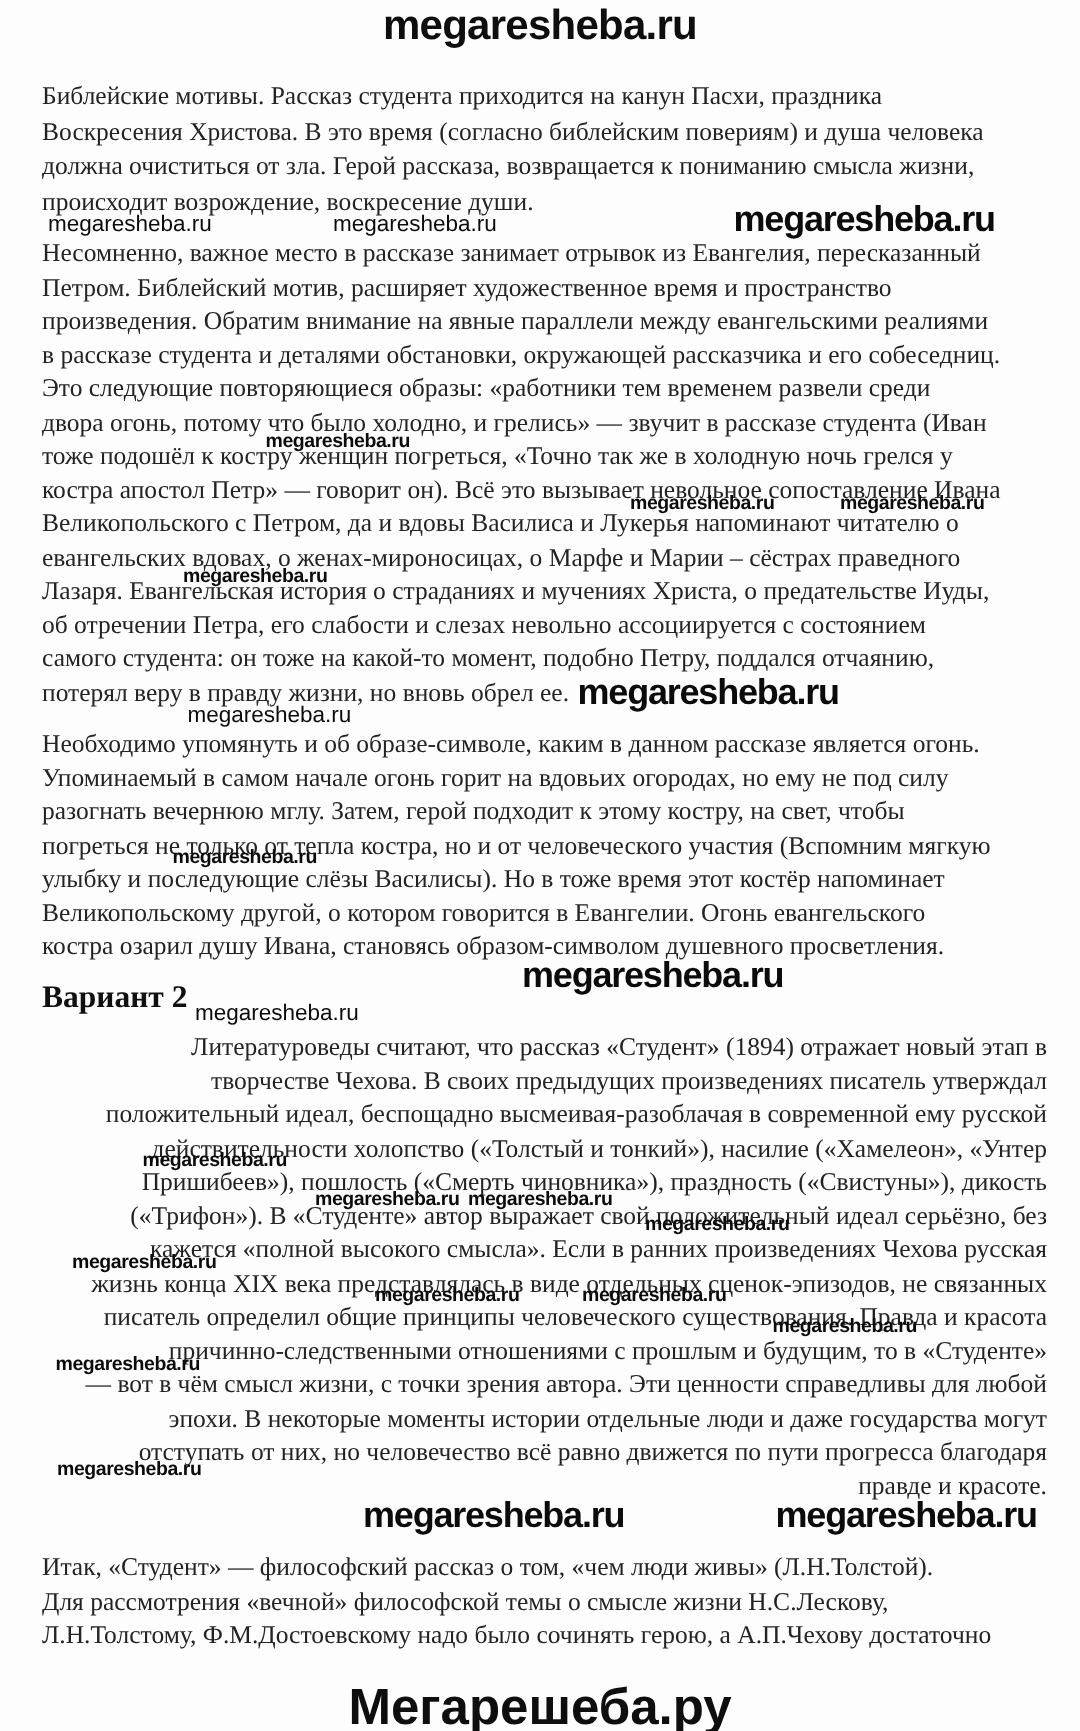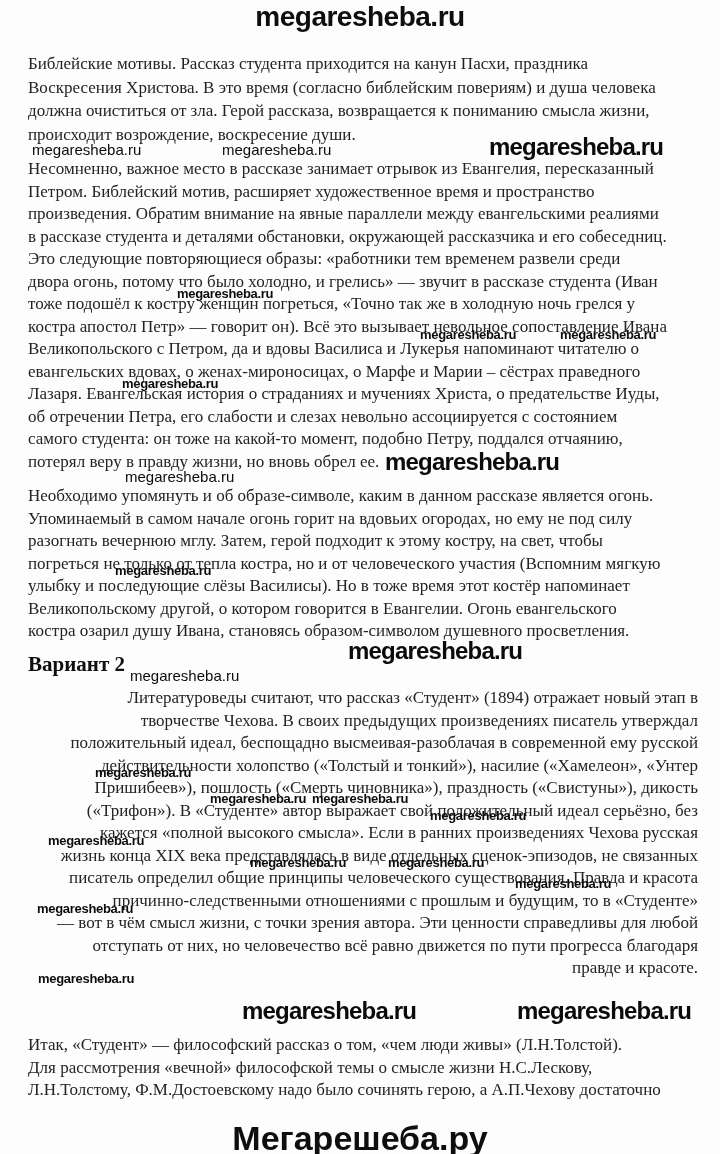--- a/index.html
+++ b/index.html
@@ -117,20 +117,21 @@
       <div class="line">творчестве Чехова. В своих предыдущих произведениях писатель утверждал</div>
       <div class="line">положительный идеал, беспощадно высмеивая-разоблачая в современной ему русской</div>
       <div class="line">действительности холопство («Толстый и тонкий»), насилие («Хамелеон», «Унтер</div>
       <div class="line">Пришибеев»), пошлость («Смерть чиновника»), праздность («Свистуны»), дикость</div>
       <div class="line">(«Трифон»). В «Студенте» автор выражает свой положительный идеал серьёзно, без</div>
       <div class="line">кажется «полной высокого смысла». Если в ранних произведениях Чехова русская</div>
       <div class="line">жизнь конца XIX века представлялась в виде отдельных сценок-эпизодов, не связанных</div>
       <div class="line">писатель определил общие принципы человеческого существования. Правда и красота</div>
       <div class="line">причинно-следственными отношениями с прошлым и будущим, то в «Студенте»</div>
       <div class="line">— вот в чём смысл жизни, с точки зрения автора. Эти ценности справедливы для любой</div>
+      <div class="line">эпохи. В некоторые моменты истории отдельные люди и даже государства могут</div>
       <div class="line">отступать от них, но человечество всё равно движется по пути прогресса благодаря</div>
       <div class="line">правде и красоте.</div>
     </div>
 
   <span class="wm wm-sm" style="left:95px; top:765px;">megaresheba.ru</span>
   <span class="wm wm-sm" style="left:210px; top:791px;">megaresheba.ru</span>
   <span class="wm wm-sm" style="left:312px; top:791px;">megaresheba.ru</span>
   <span class="wm wm-sm" style="left:430px; top:808px;">megaresheba.ru</span>
   <span class="wm wm-sm" style="left:48px; top:833px;">megaresheba.ru</span>
   <span class="wm wm-sm" style="left:250px; top:855px;">megaresheba.ru</span>

